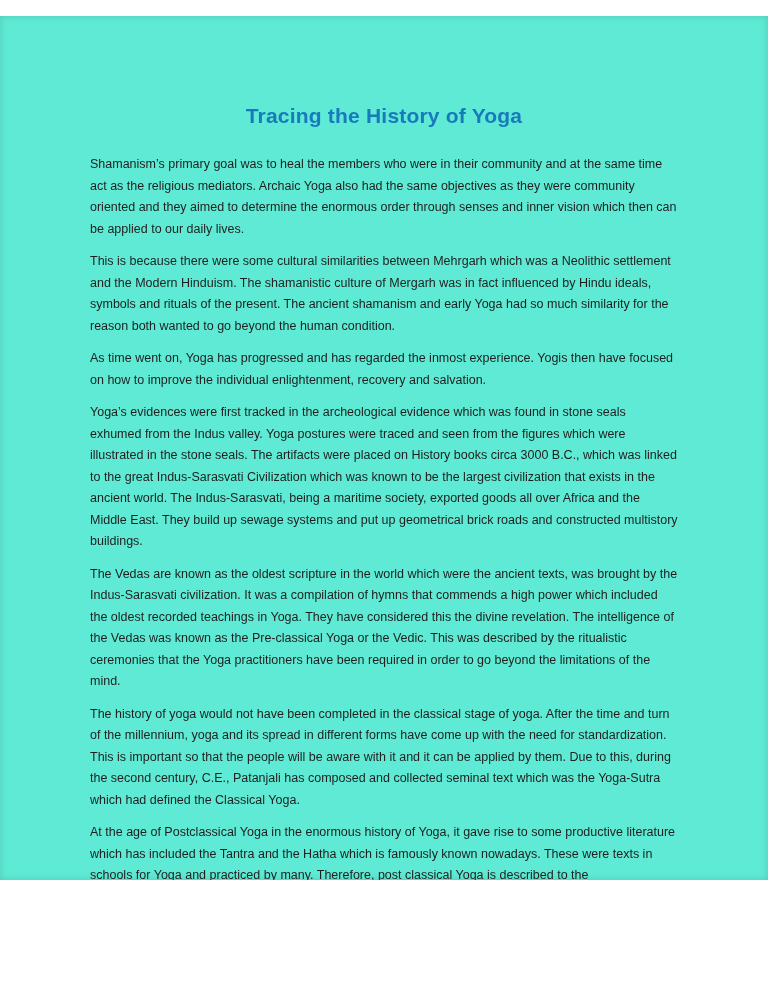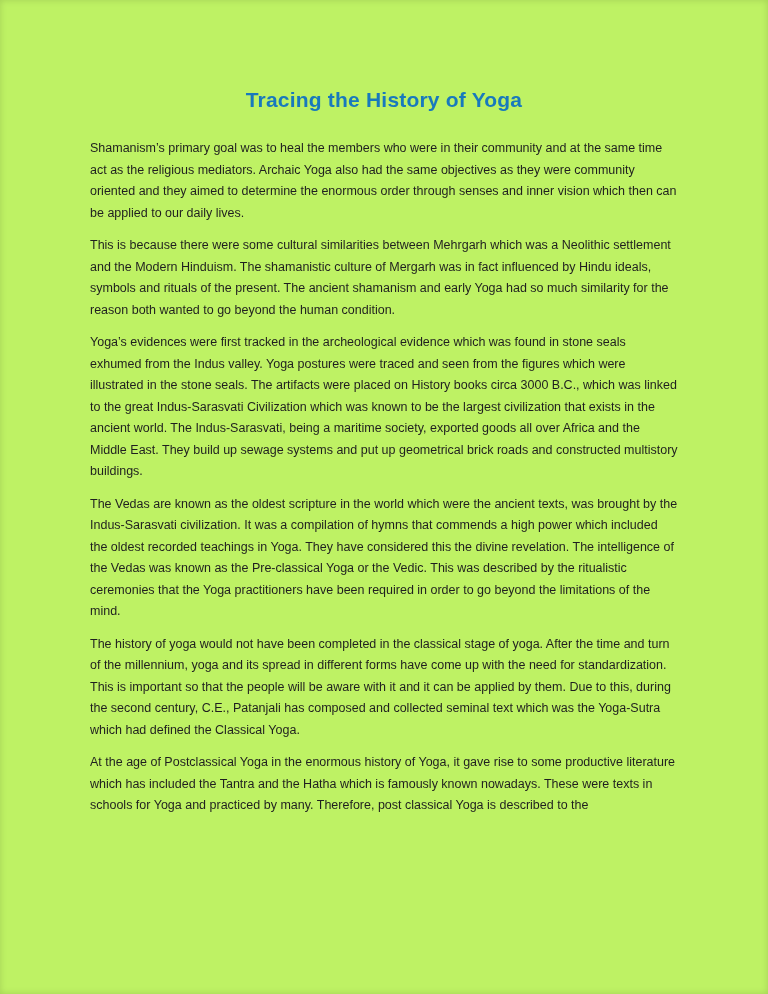--- a/index.html
+++ b/index.html
@@ -4,23 +4,23 @@
 <style>
   html, body {
     margin: 0;
     padding: 0;
     background: #ffffff;
     font-family: "Liberation Sans", sans-serif;
   }
   .document-page {
     position: relative;
     width: 768px;
-    height: 994px;
-    margin: 0 auto;
-    background: #bef264;
+    height: 864px;
+    margin: 16px auto;
+    background: #5eead4;
     box-shadow: inset 0 0 7px rgba(0,0,0,0.14);
     box-sizing: border-box;
     padding: 88px 90px 40px 90px;
     overflow: hidden;
   }
   .doc-title {
     font-size: 21px;
     font-weight: bold;
     text-align: center;
     color: #1879bd;
@@ -36,17 +36,18 @@
   }
 </style>
 </head>
 <body>
 
 <div class="document-page">
   <h1 class="doc-title">Tracing the History of Yoga</h1>
 
   <p class="doc-paragraph">Shamanism’s primary goal was to heal the members who were in their community and at the same time act as the religious mediators. Archaic Yoga also had the same objectives as they were community oriented and they aimed to determine the enormous order through senses and inner vision which then can be applied to our daily lives.</p>
   <p class="doc-paragraph">This is because there were some cultural similarities between Mehrgarh which was a Neolithic settlement and the Modern Hinduism. The shamanistic culture of Mergarh was in fact influenced by Hindu ideals, symbols and rituals of the present. The ancient shamanism and early Yoga had so much similarity for the reason both wanted to go beyond the human condition.</p>
+  <p class="doc-paragraph">As time went on, Yoga has progressed and has regarded the inmost experience. Yogis then have focused on how to improve the individual enlightenment, recovery and salvation.</p>
   <p class="doc-paragraph">Yoga’s evidences were first tracked in the archeological evidence which was found in stone seals exhumed from the Indus valley. Yoga postures were traced and seen from the figures which were illustrated in the stone seals. The artifacts were placed on History books circa 3000 B.C., which was linked to the great Indus-Sarasvati Civilization which was known to be the largest civilization that exists in the ancient world. The Indus-Sarasvati, being a maritime society, exported goods all over Africa and the Middle East. They build up sewage systems and put up geometrical brick roads and constructed multistory buildings.</p>
   <p class="doc-paragraph">The Vedas are known as the oldest scripture in the world which were the ancient texts, was brought by the Indus-Sarasvati civilization. It was a compilation of hymns that commends a high power which included the oldest recorded teachings in Yoga. They have considered this the divine revelation. The intelligence of the Vedas was known as the Pre-classical Yoga or the Vedic. This was described by the ritualistic ceremonies that the Yoga practitioners have been required in order to go beyond the limitations of the mind.</p>
   <p class="doc-paragraph">The history of yoga would not have been completed in the classical stage of yoga. After the time and turn of the millennium, yoga and its spread in different forms have come up with the need for standardization. This is important so that the people will be aware with it and it can be applied by them. Due to this, during the second century, C.E., Patanjali has composed and collected seminal text which was the Yoga-Sutra which had defined the Classical Yoga.</p>
   <p class="doc-paragraph">At the age of Postclassical Yoga in the enormous history of Yoga, it gave rise to some productive literature which has included the Tantra and the Hatha which is famously known nowadays. These were texts in schools for Yoga and practiced by many. Therefore, post classical Yoga is described to the</p>
 </div>
 
 </body></html>

